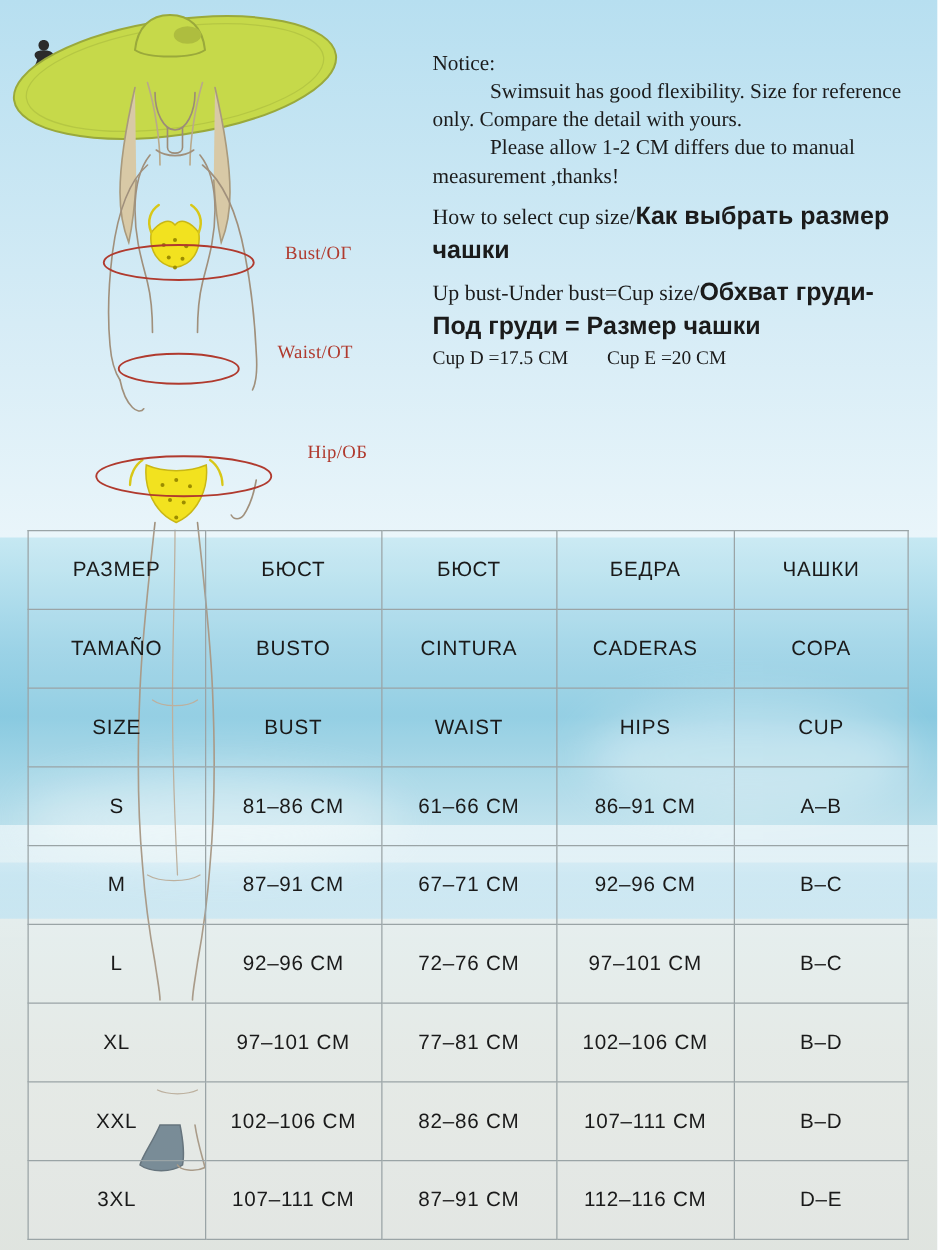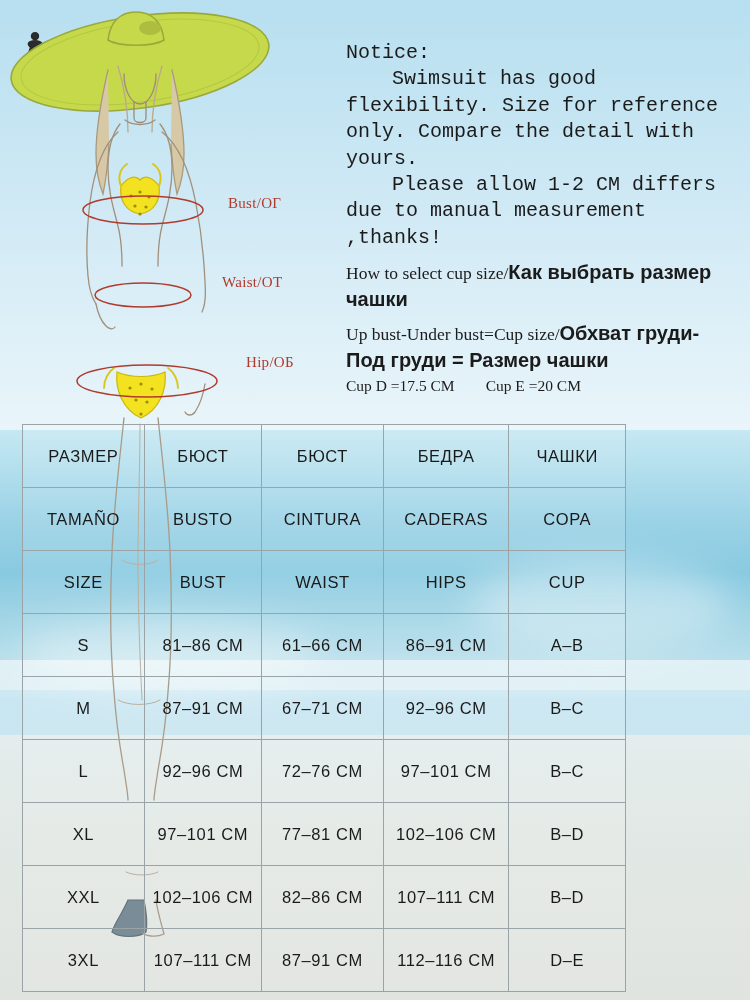--- a/index.html
+++ b/index.html
@@ -106,22 +106,22 @@
   
   .notice {
     position: absolute;
     left: 346px;
     top: 40px;
     width: 392px;
     color: #1b1b1b;
   }
   .notice p {
     margin: 0;
-    font-family: Liberation Mono, monospace;
-    font-size: 20px;
+    font-family: Liberation Serif, serif;
+    font-size: 17px;
     line-height: 1.32;
   }
   .notice .indent { text-indent: 46px; }
   .notice .row-mixed {
     font-family: "Liberation Serif", serif;
     font-size: 17.5px;
     line-height: 1.33;
     margin-top: 8px;
   }
   .notice .row-mixed b {
@@ -135,21 +135,21 @@
     font-size: 15.5px;
     line-height: 1.6;
     white-space: pre;
   }
 
   
   .size-table {
     position: absolute;
     left: 22px;
     top: 424px;
-    width: 604px;
+    width: 705px;
     border-collapse: collapse;
     background: transparent;
     font-family: "Liberation Sans", sans-serif;
   }
   .size-table td {
     border: 1px solid #9aa4a6;
     height: 60px;
     text-align: center;
     vertical-align: middle;
     font-size: 16.5px;

